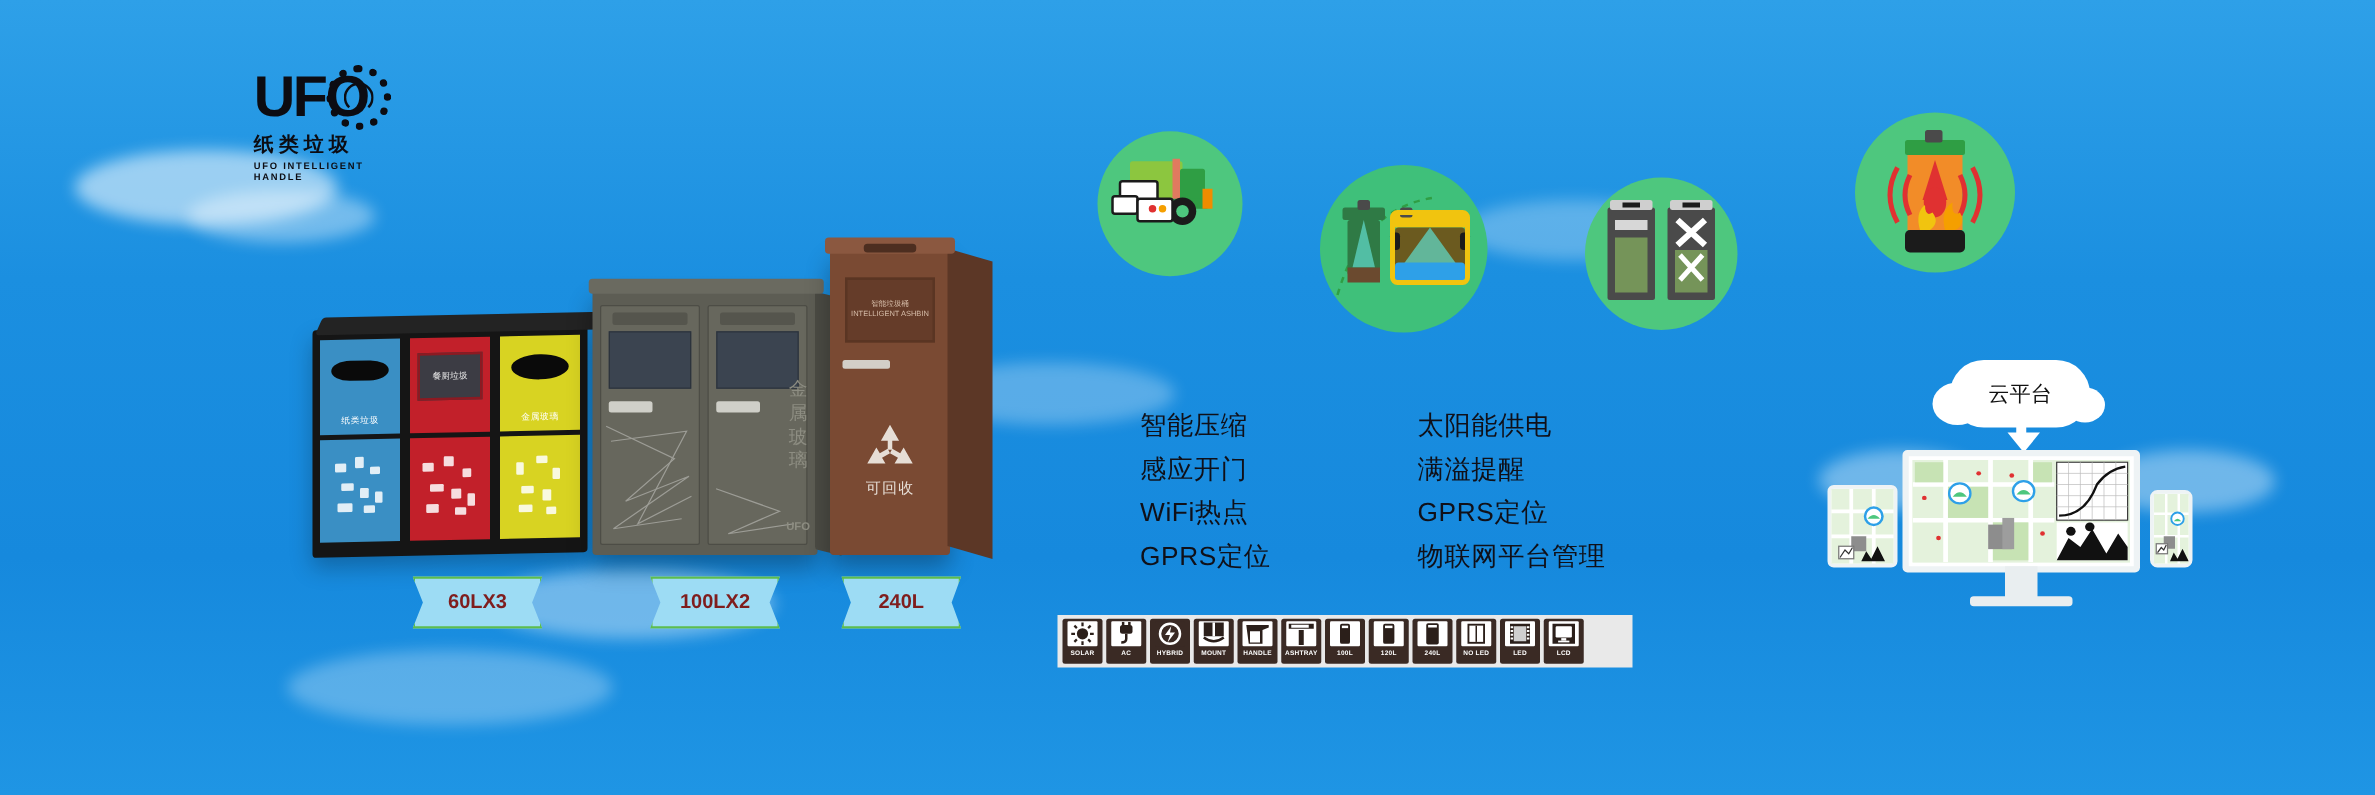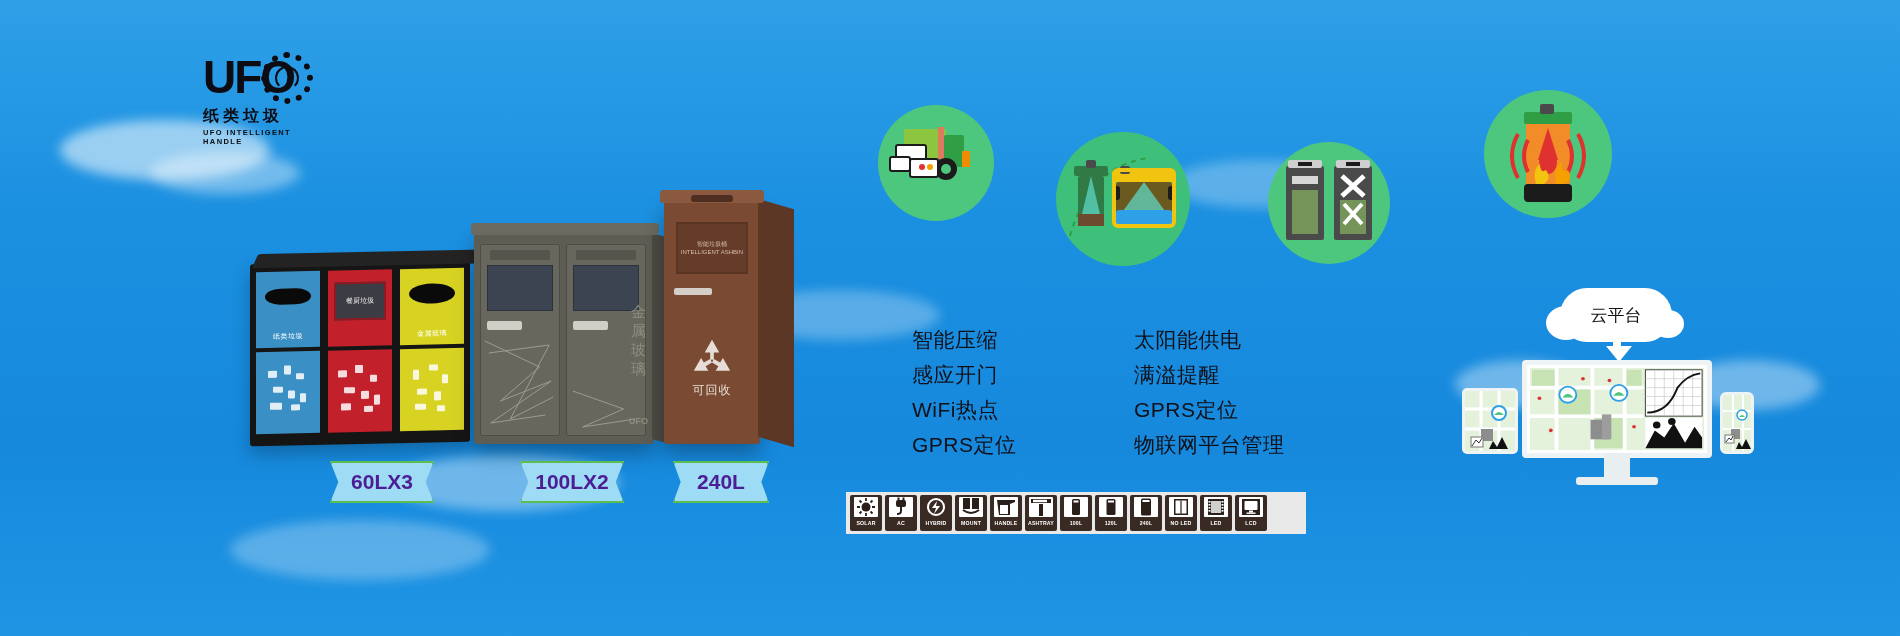--- a/index.html
+++ b/index.html
@@ -101,21 +101,21 @@
   #bin-brown .handle { position:absolute; left:10%; top:88px; width:40%; height:7px;
      background:#d3cfc8; border-radius:2px; }
   #bin-brown .recy { position:absolute; left:50%; transform:translateX(-50%); top:138px;
      width:44px; height:40px; }
   #bin-brown .recy-lbl { position:absolute; left:0; right:0; top:182px; text-align:center;
      font-size:12px; color:#e6ded6; letter-spacing:1px; }
 
   
   .cap { position:absolute; height:42px; background:#9ddcf4; border:2px solid #5dbd4e;
      display:flex; align-items:center; justify-content:center;
-     font-weight:bold; font-size:21px; color:#4c1d95;
+     font-weight:bold; font-size:16px; color:#7f1d1d;
      clip-path: polygon(0 0, 100% 0, 92% 50%, 100% 100%, 0 100%, 8% 50%); }
 
   
   .gcircle { position:absolute; border-radius:50%; background:#4ec77e; }
   .gcircle.alt { background:#3fc07a; }
 
   
   #features { position:absolute; left:878px; top:322px; width:420px; }
   .fcol { position:absolute; top:0; }
   .fcol.left { left:0; } .fcol.right { left:222px; }

